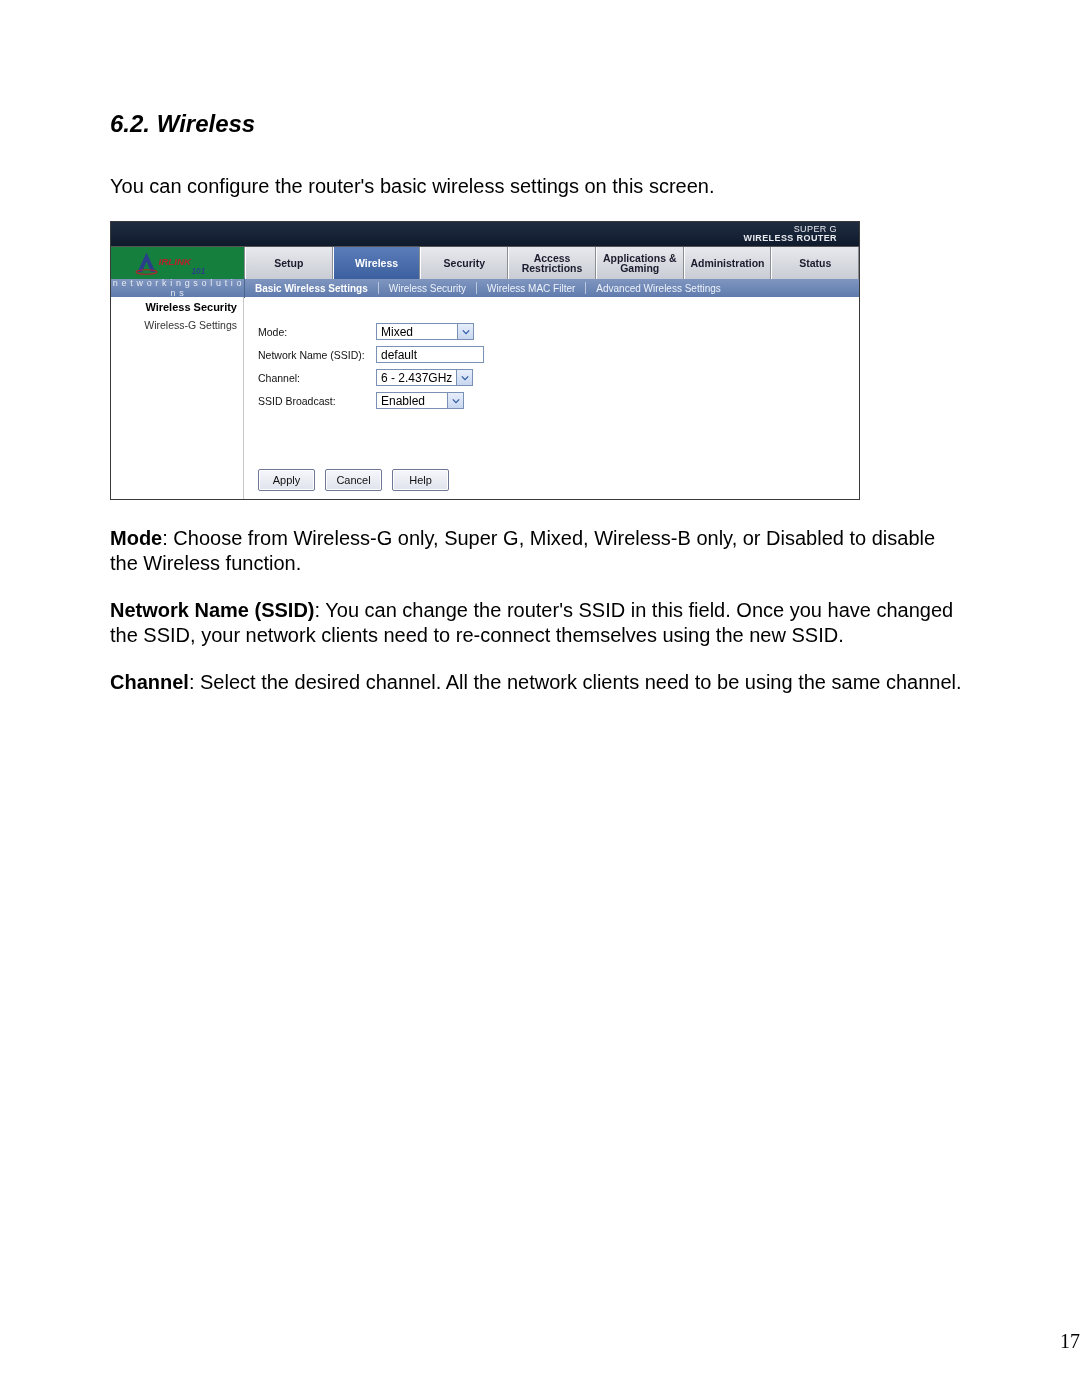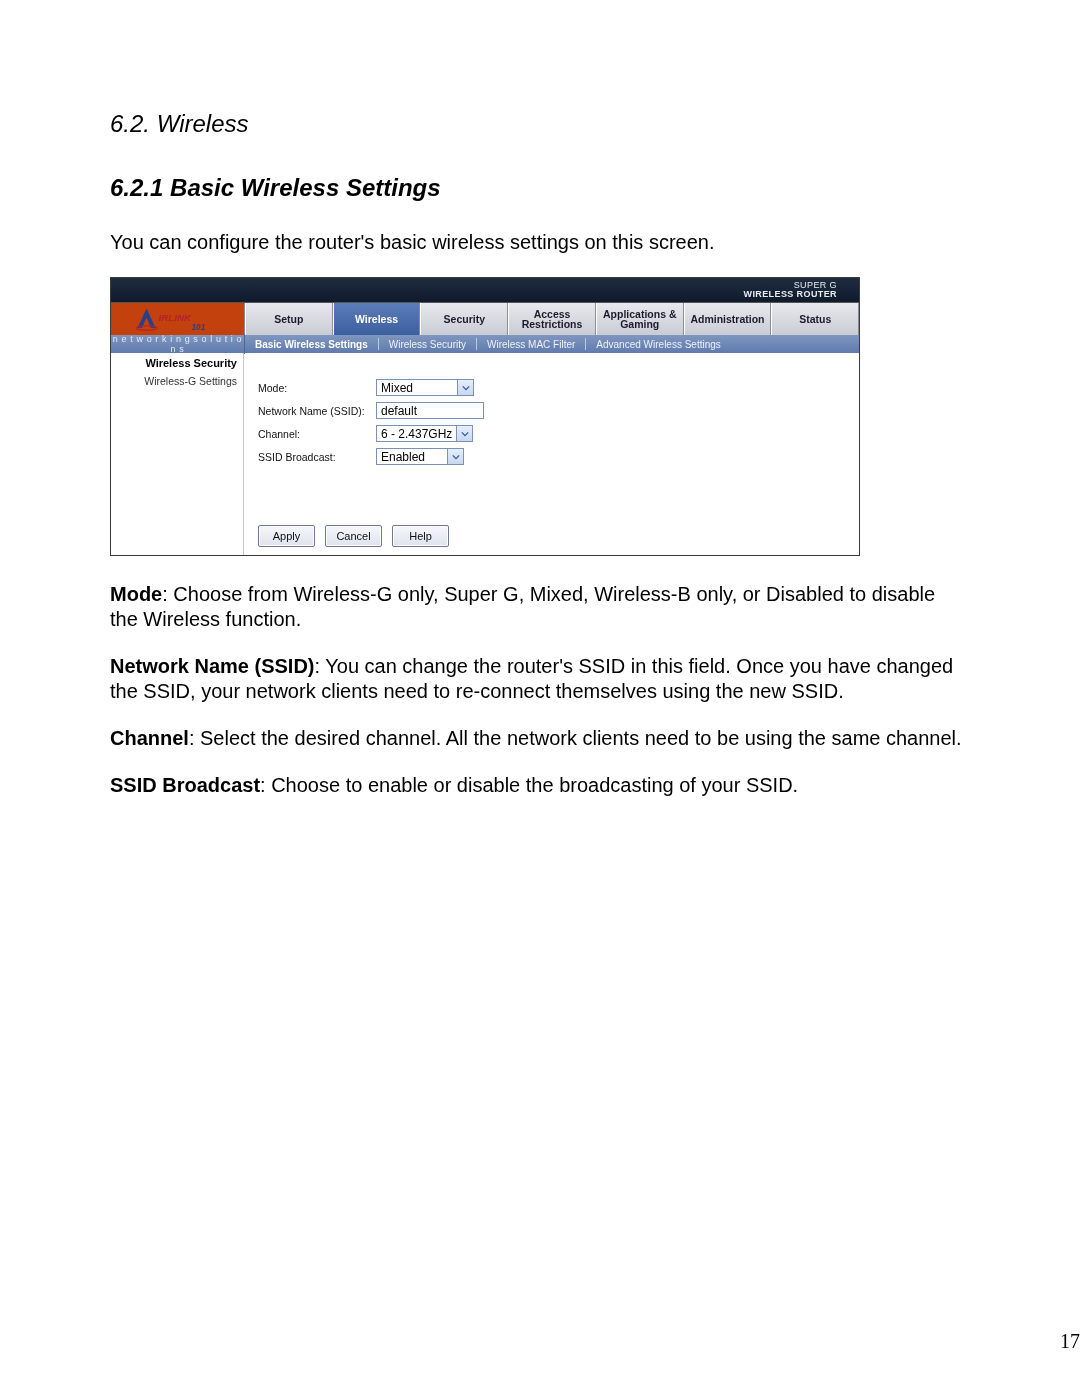--- a/index.html
+++ b/index.html
@@ -11,21 +11,21 @@
   }
   .page {
     width: 1080px;
     height: 1397px;
     position: relative;
     box-sizing: border-box;
     padding: 110px 110px 0 110px;
   }
   .h2 {
     font-size: 24px;
-    font-weight: normal;
+    font-weight: bold;
     font-style: italic;
     margin: 0 0 36px 0;
   }
   .h3 {
     font-size: 24px;
     font-weight: bold;
     font-style: italic;
     margin: 0 0 28px 0;
   }
   .body-text {
@@ -75,21 +75,21 @@
 
   
   .tabs-row {
     display: flex;
     background: #d9dbe0;
     border-top: 1px solid #555;
     height: 32px;
   }
   .logo-cell {
     width: 133px;
-    background: #c2410c;
+    background: #15803d;
     display: flex;
     align-items: center;
     justify-content: center;
     border-right: 1px solid #8b8d95;
   }
   .logo-cell svg { width: 90px; height: 28px; }
   .tab {
     flex: 1 1 0;
     background: linear-gradient(#e8e9ee, #c9ccd4);
     border-left: 1px solid #fff;
@@ -220,21 +220,20 @@
     display:flex; align-items:center; justify-content:center;
     box-shadow: inset 0 0 0 1px #fff;
   }
 </style>
 </head>
 <body>
 
 <div class="page">
 
   <div class="h2">6.2. Wireless</div>
-  <div class="h3">6.2.1 Basic Wireless Settings</div>
 
   <p class="body-text">You can configure the router's basic wireless settings on this screen.</p>
 
   <div class="shot">
 
     <div class="topbar">
       <div class="model-tag">
         <span class="line1">SUPER G</span>
         <span class="line2">WIRELESS ROUTER</span>
       </div>
@@ -345,18 +344,15 @@
   </p>
 
   <p class="body-text">
     <span class="bold">Network Name (SSID)</span><span>: You can change the router's SSID in this field. Once you have changed the SSID, your network clients need to re-connect themselves using the new SSID.</span>
   </p>
 
   <p class="body-text">
     <span class="bold">Channel</span><span>: Select the desired channel. All the network clients need to be using the same channel.</span>
   </p>
 
-  <p class="body-text">
-    <span class="bold">SSID Broadcast</span><span>: Choose to enable or disable the broadcasting of your SSID.</span>
-  </p>
 
   <div class="page-num">17</div>
 </div>
 
 </body></html>

